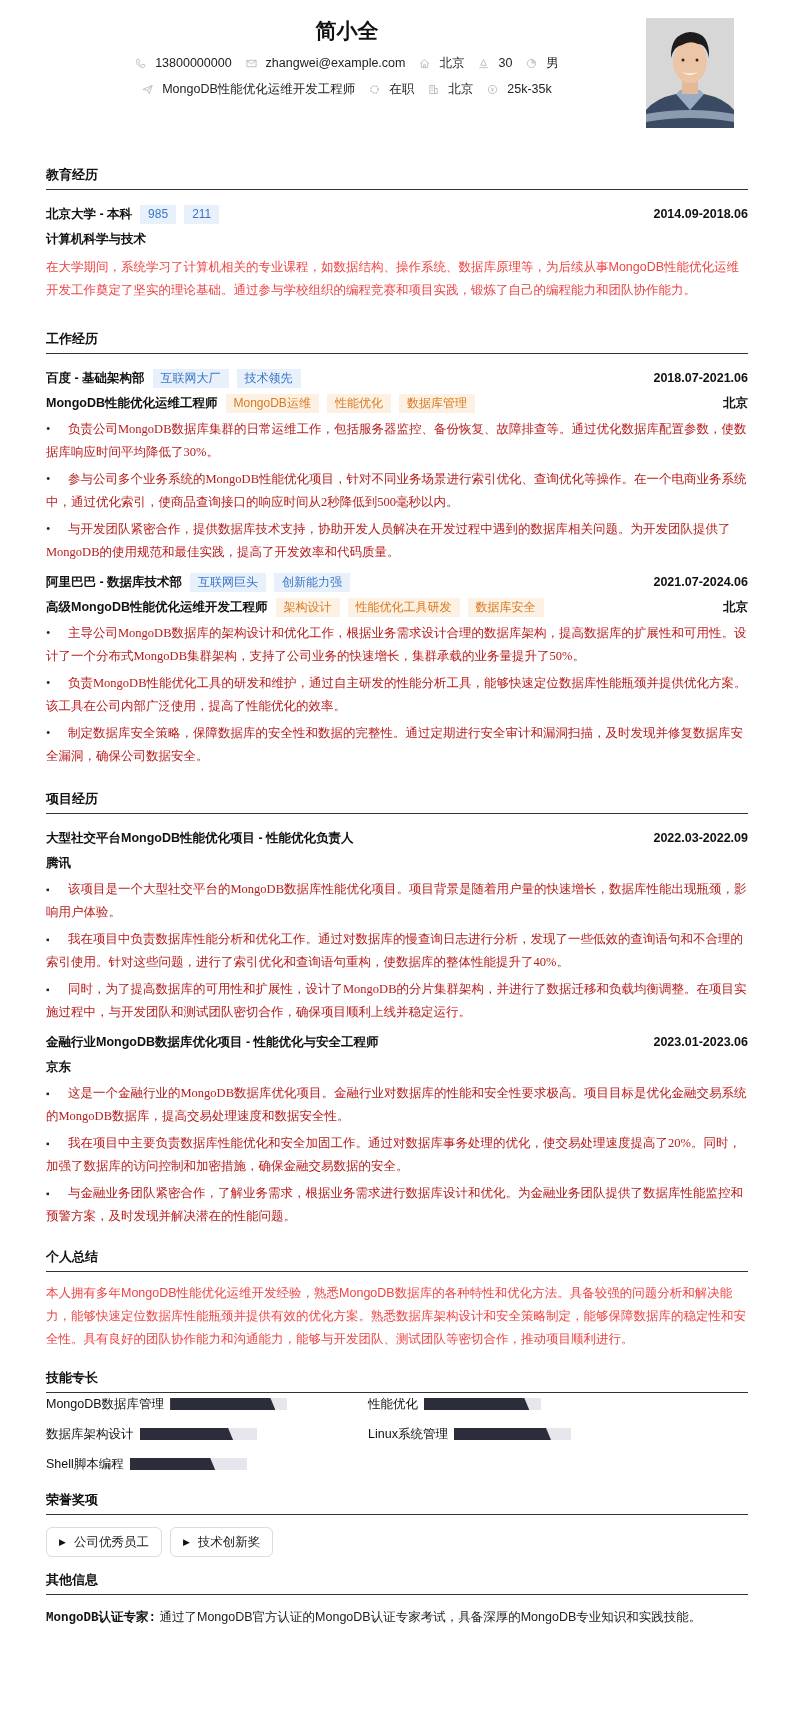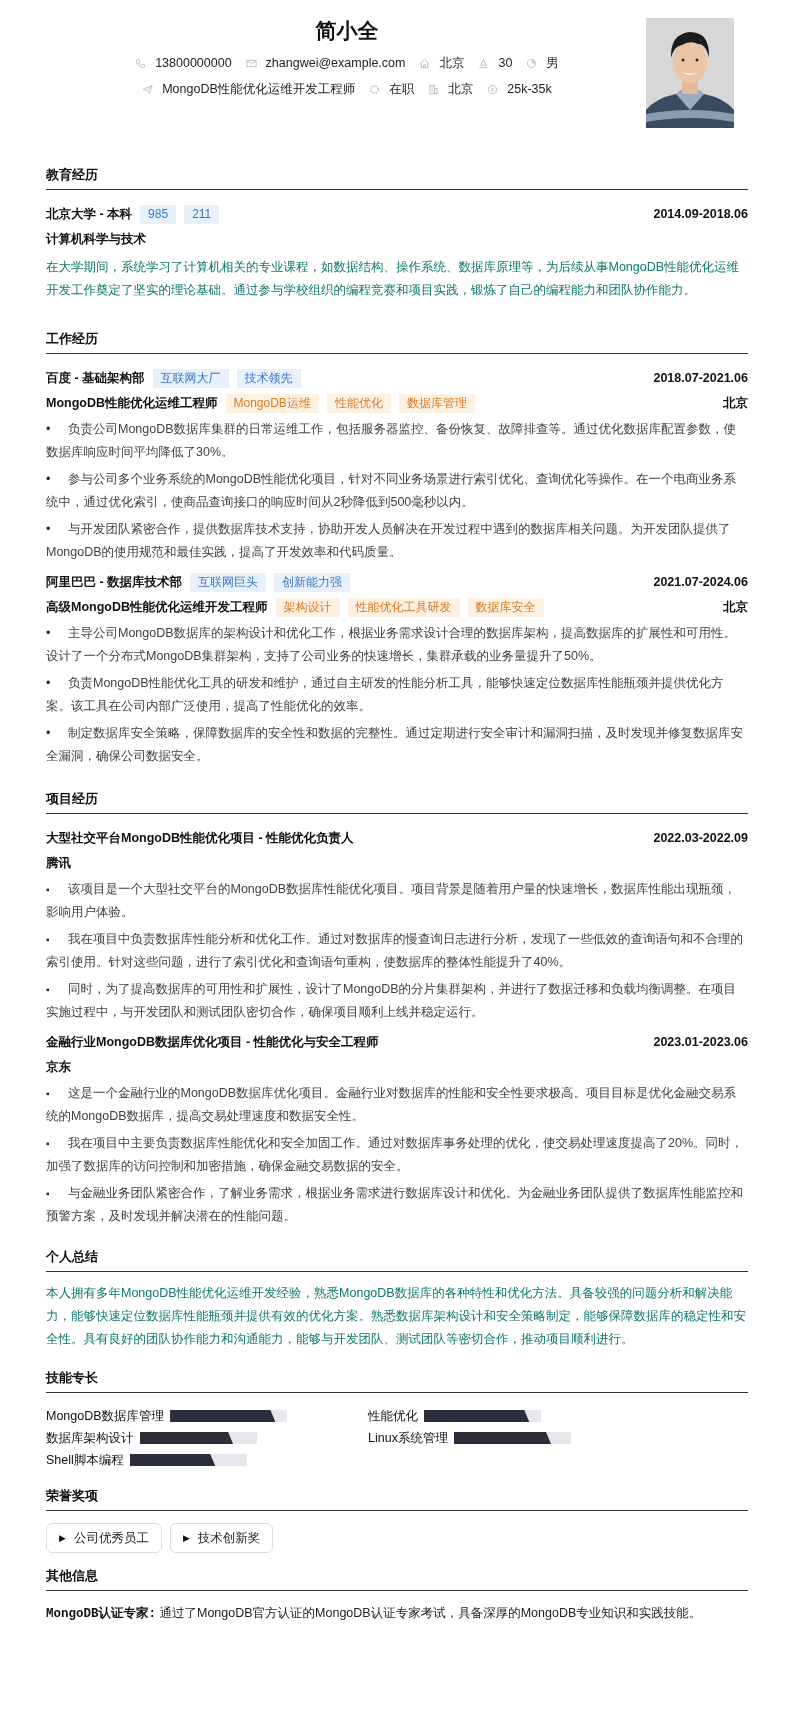--- a/index.html
+++ b/index.html
@@ -26,29 +26,29 @@
   .section { margin-top: 12px; }
   .section-title { font-size: 13px; font-weight: bold; color: #111; padding-bottom: 5px; border-bottom: 1.5px solid #333; }
   .row { display: flex; justify-content: space-between; align-items: center; }
   .entry-head { margin-top: 12px; height: 24px; }
   .entry-sub { height: 26px; }
   .bold { font-weight: bold; font-size: 12.5px; color: #111; }
   .tag { display: inline-block; padding: 2px 8px; border-radius: 0; font-size: 12px; margin-left: 8px; line-height: 15px; }
   .tag-blue { background: #e8f1fb; color: #3975c6; }
   .tag-orange { background: #fdf1e4; color: #d9791f; }
   .left-group { display: flex; align-items: center; }
-  .para { font-size: 12.5px; line-height: 23px; color: #0f766e; margin-top: 4px; }
+  .para { font-size: 12.5px; line-height: 23px; color: #ef4444; margin-top: 4px; }
   ul.bullets { list-style: none; margin-top: 2px; }
-  ul.bullets li { position: relative; padding-left: 0; font-size: 12.5px; line-height: 23px; color: #404040; margin-bottom: 4px; text-indent: 0; }
+  ul.bullets li { position: relative; padding-left: 0; font-size: 12.5px; line-height: 23px; color: #b91c1c; margin-bottom: 4px; text-indent: 0; font-family: Liberation Serif, serif; }
   ul.bullets li .dot { display: inline-block; width: 22px; color: #222; }
   ul.sq li .dot::before { content: "\25AA"; font-size: 10px; }
   ul.rd li .dot::before { content: "\2022"; }
 
   
-  .skills { display: grid; grid-template-columns: 322px 322px; margin-top: 12px; }
+  .skills { display: grid; grid-template-columns: 322px 322px; row-gap: 8px; }
   .skill { display: flex; align-items: center; height: 22px; }
   .skill-label { font-size: 12.5px; color: #111; margin-right: 6px; white-space: nowrap; }
   .skill-track { position: relative; width: 117px; height: 12px; background: #e6e6ec; overflow: hidden; }
   .skill-fill { position: absolute; left: 0; top: 0; bottom: 0; background: #2b2d3a; clip-path: polygon(0 0, calc(100% - 5px) 0, 100% 100%, 0 100%); }
 
   
   .awards { display: flex; gap: 8px; margin-top: 12px; }
   .award { display: inline-flex; align-items: center; border: 1px solid #dcdcdc; border-radius: 6px; padding: 0 12px; height: 30px; font-size: 12.5px; color: #222; background: #fff; }
   .award-icon { font-size: 9px; margin-right: 8px; color: #111; }
 

